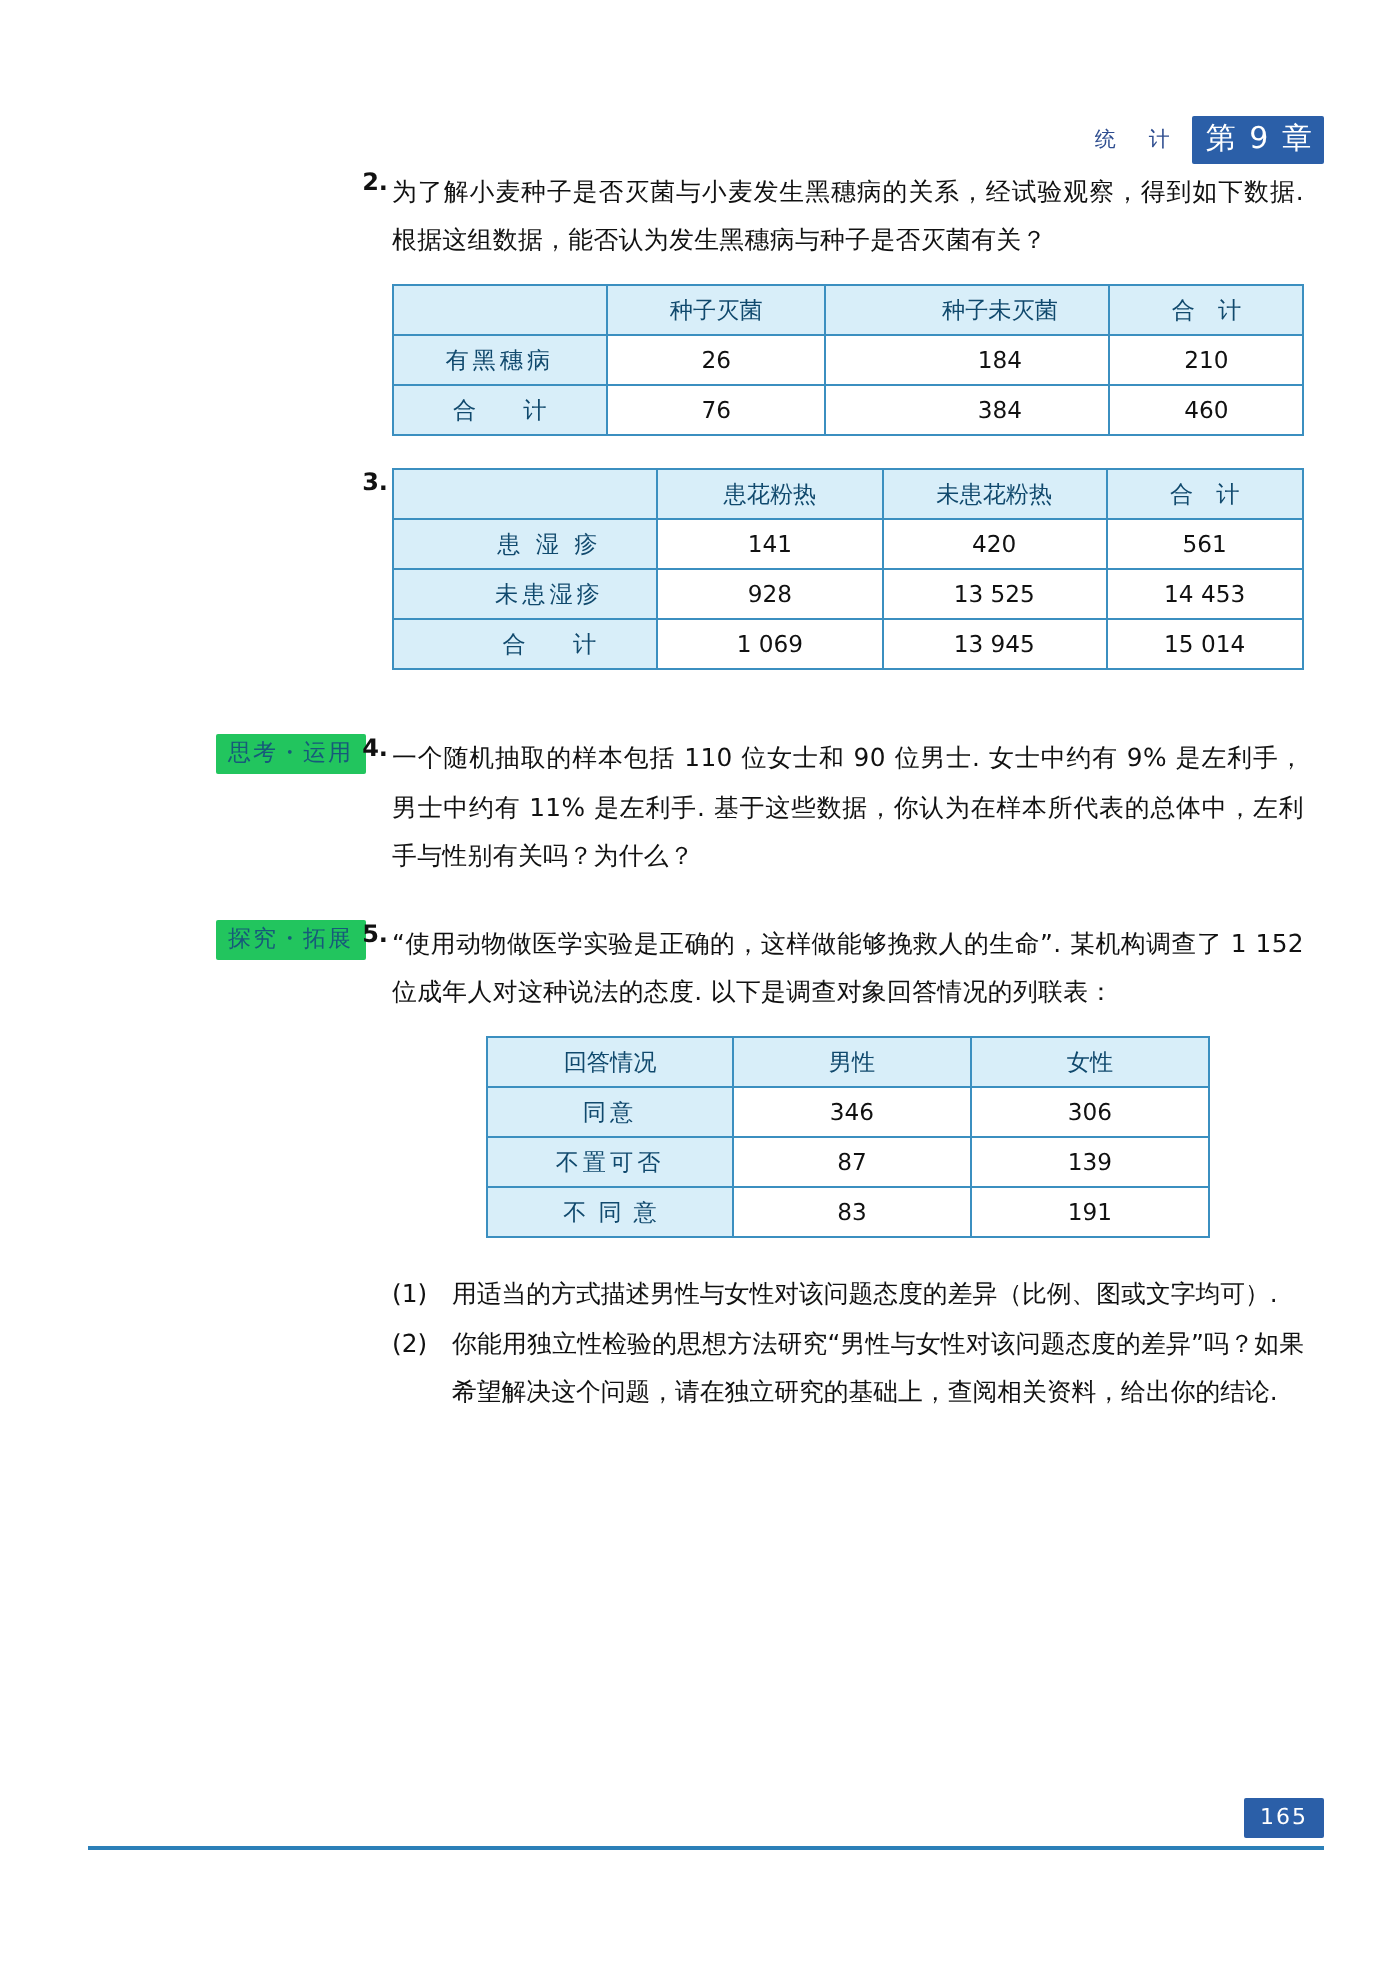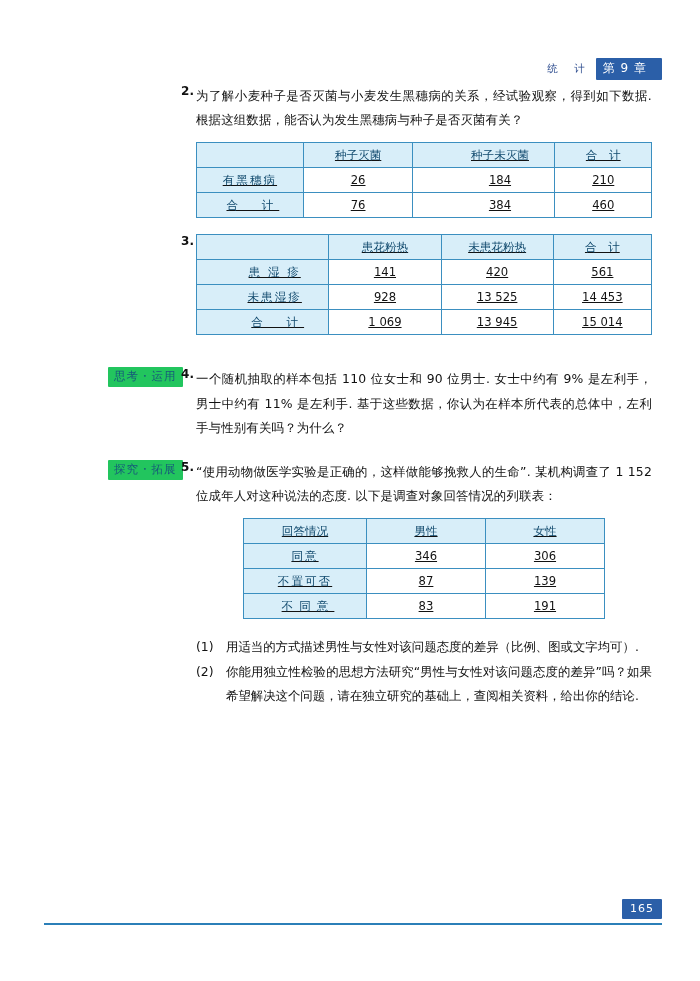--- a/index.html
+++ b/index.html
@@ -29,22 +29,22 @@
     justify-content: flex-end;
   }
   .page-header .hdr-title {
     letter-spacing: 3px;
     color: #2e4d8f;
     font-size: 10.5px;
   }
   .page-header .hdr-chip {
     background: #2b5fa8;
     color: #ffffff;
-    padding: 2px 15px 3px 7px;
-    font-size: 12px;
+    padding: 2px 5px 3px 7px;
+    font-size: 15px;
     letter-spacing: 1px;
     border-radius: 1px;
   }
 
   
   .content {
     position: absolute;
     left: 0;
     top: 84px;
     width: 700px;
@@ -82,21 +82,20 @@
     letter-spacing: 1px;
     border-radius: 1px;
     white-space: nowrap;
   }
 
   
   .tbl-wrap {
     display: flex;
     justify-content: center;
     margin: 10px 0 16px 0;
-    text-decoration: underline;
   }
   table.data {
     border-collapse: collapse;
     font-size: 11.6px;
     color: #111;
   }
   table.data td, table.data th {
     border: 1px solid #3b8fc0;
     text-align: center;
     font-weight: normal;

